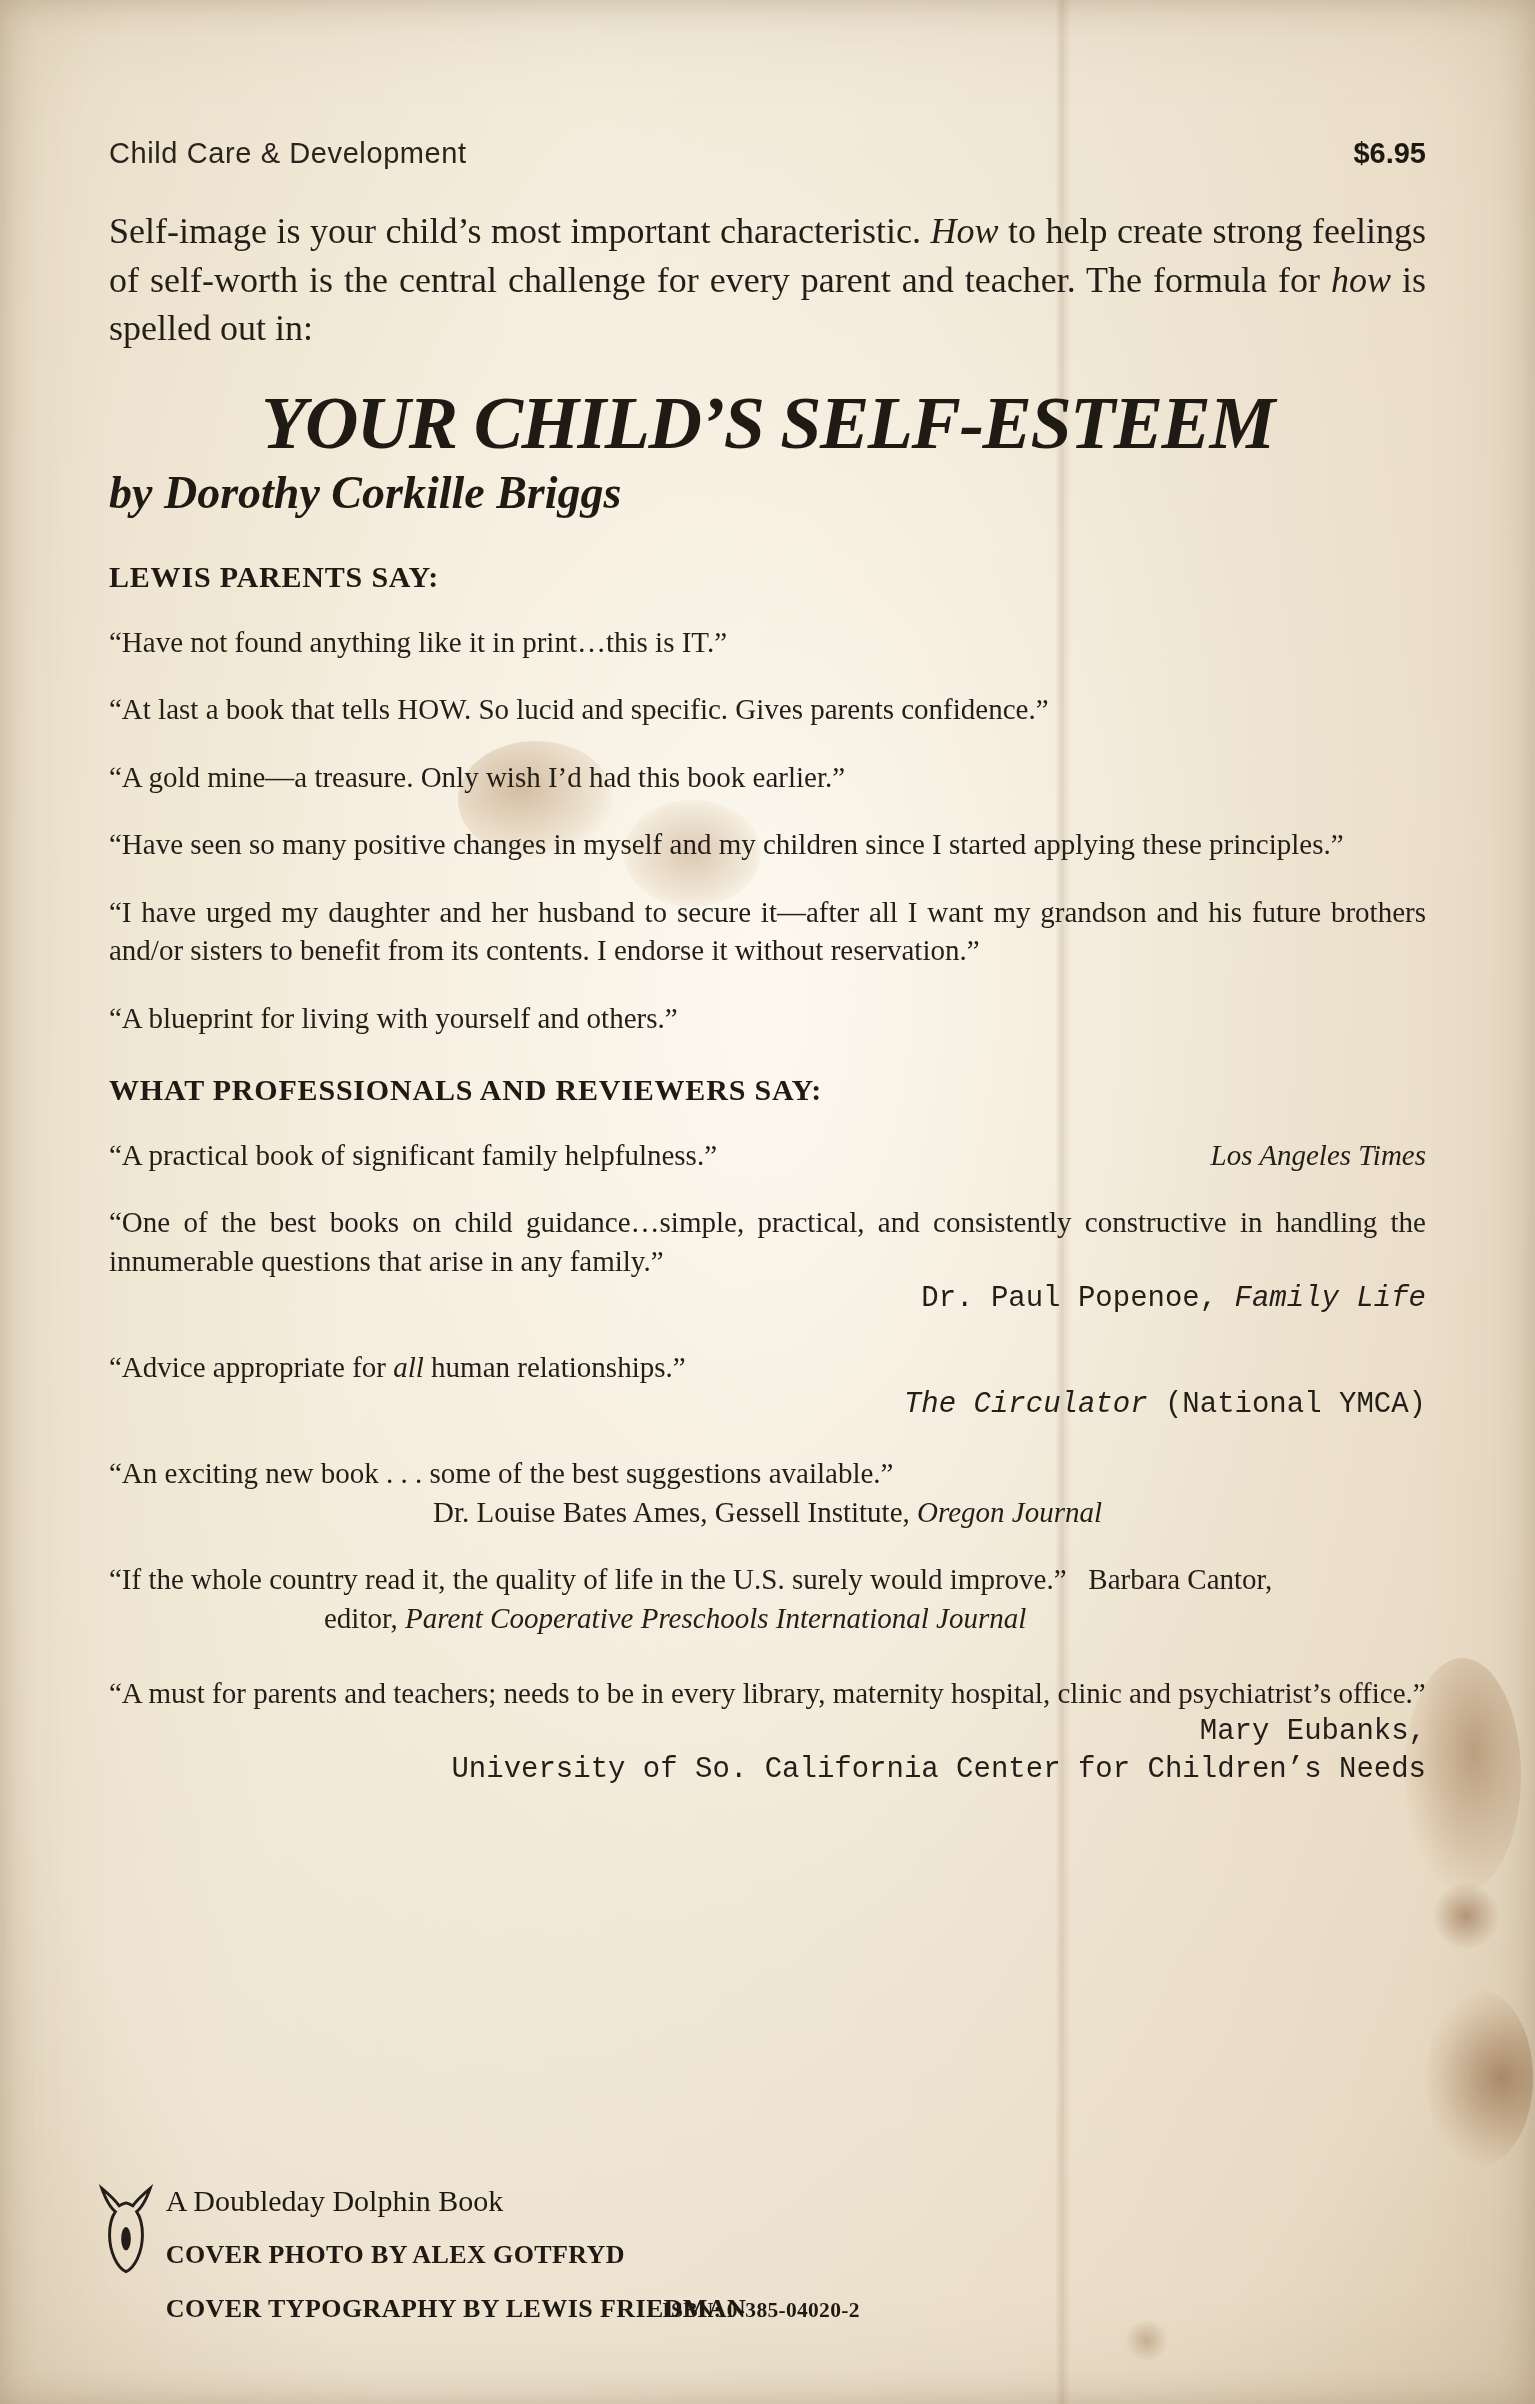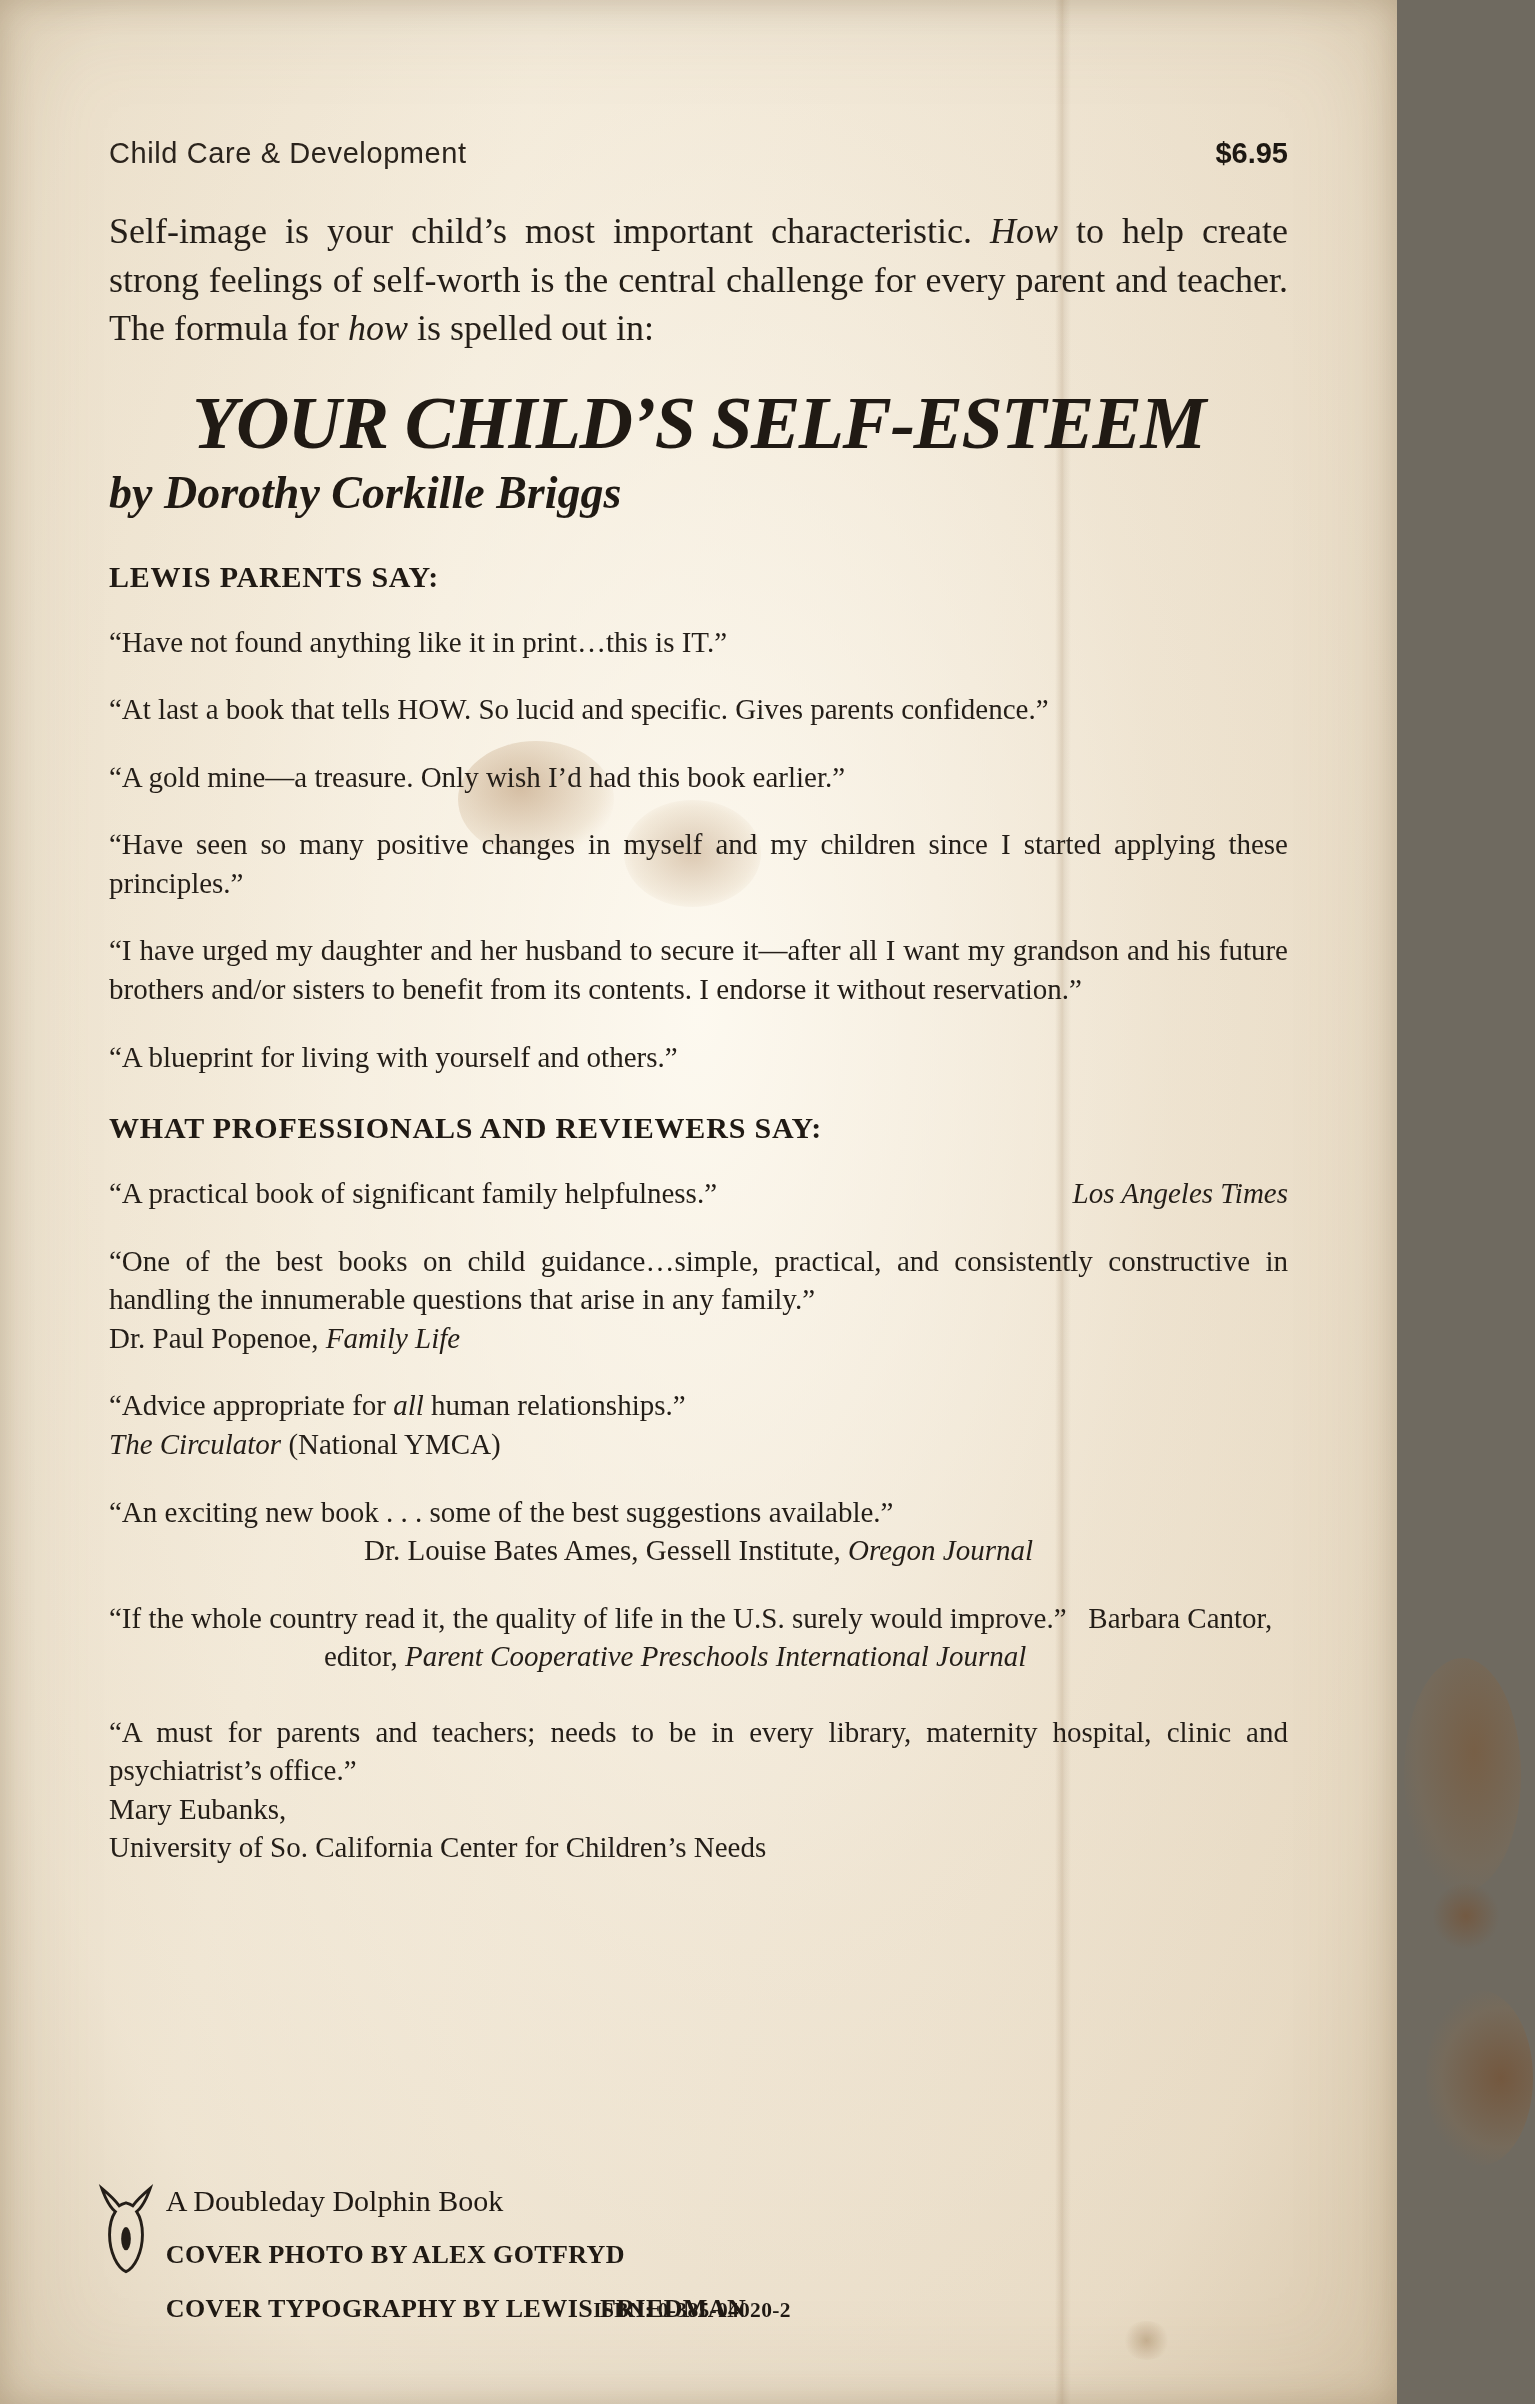--- a/index.html
+++ b/index.html
@@ -9,21 +9,21 @@
   }
   body {
     width: 1535px;
     height: 2405px;
     overflow: hidden;
     font-family: "Liberation Serif", serif;
   }
 
   .cover {
     position: relative;
-    width: 1397px;
+    width: 1535px;
     height: 2405px;
     background: #4d7c0f;
     box-sizing: border-box;
   }
 
   
   .paper-tone {
     position: absolute;
     inset: 0;
     background:
@@ -133,21 +133,22 @@
     line-height: 1.33;
     text-align: justify;
     margin-bottom: 23.4px;
     color: #241e18;
   }
   .quote.nojust { text-align: left; }
   .quote i { font-style: italic; }
 
   .attrib-right {
     display: block;
-    text-align: left;
+    text-align: right;
+    font-family: Liberation Mono, monospace;
   }
   .attrib-center {
     display: block;
     text-align: center;
   }
   .attrib-indent {
     display: block;
     padding-left: 146px;
   }
   .attrib-indent2 {

